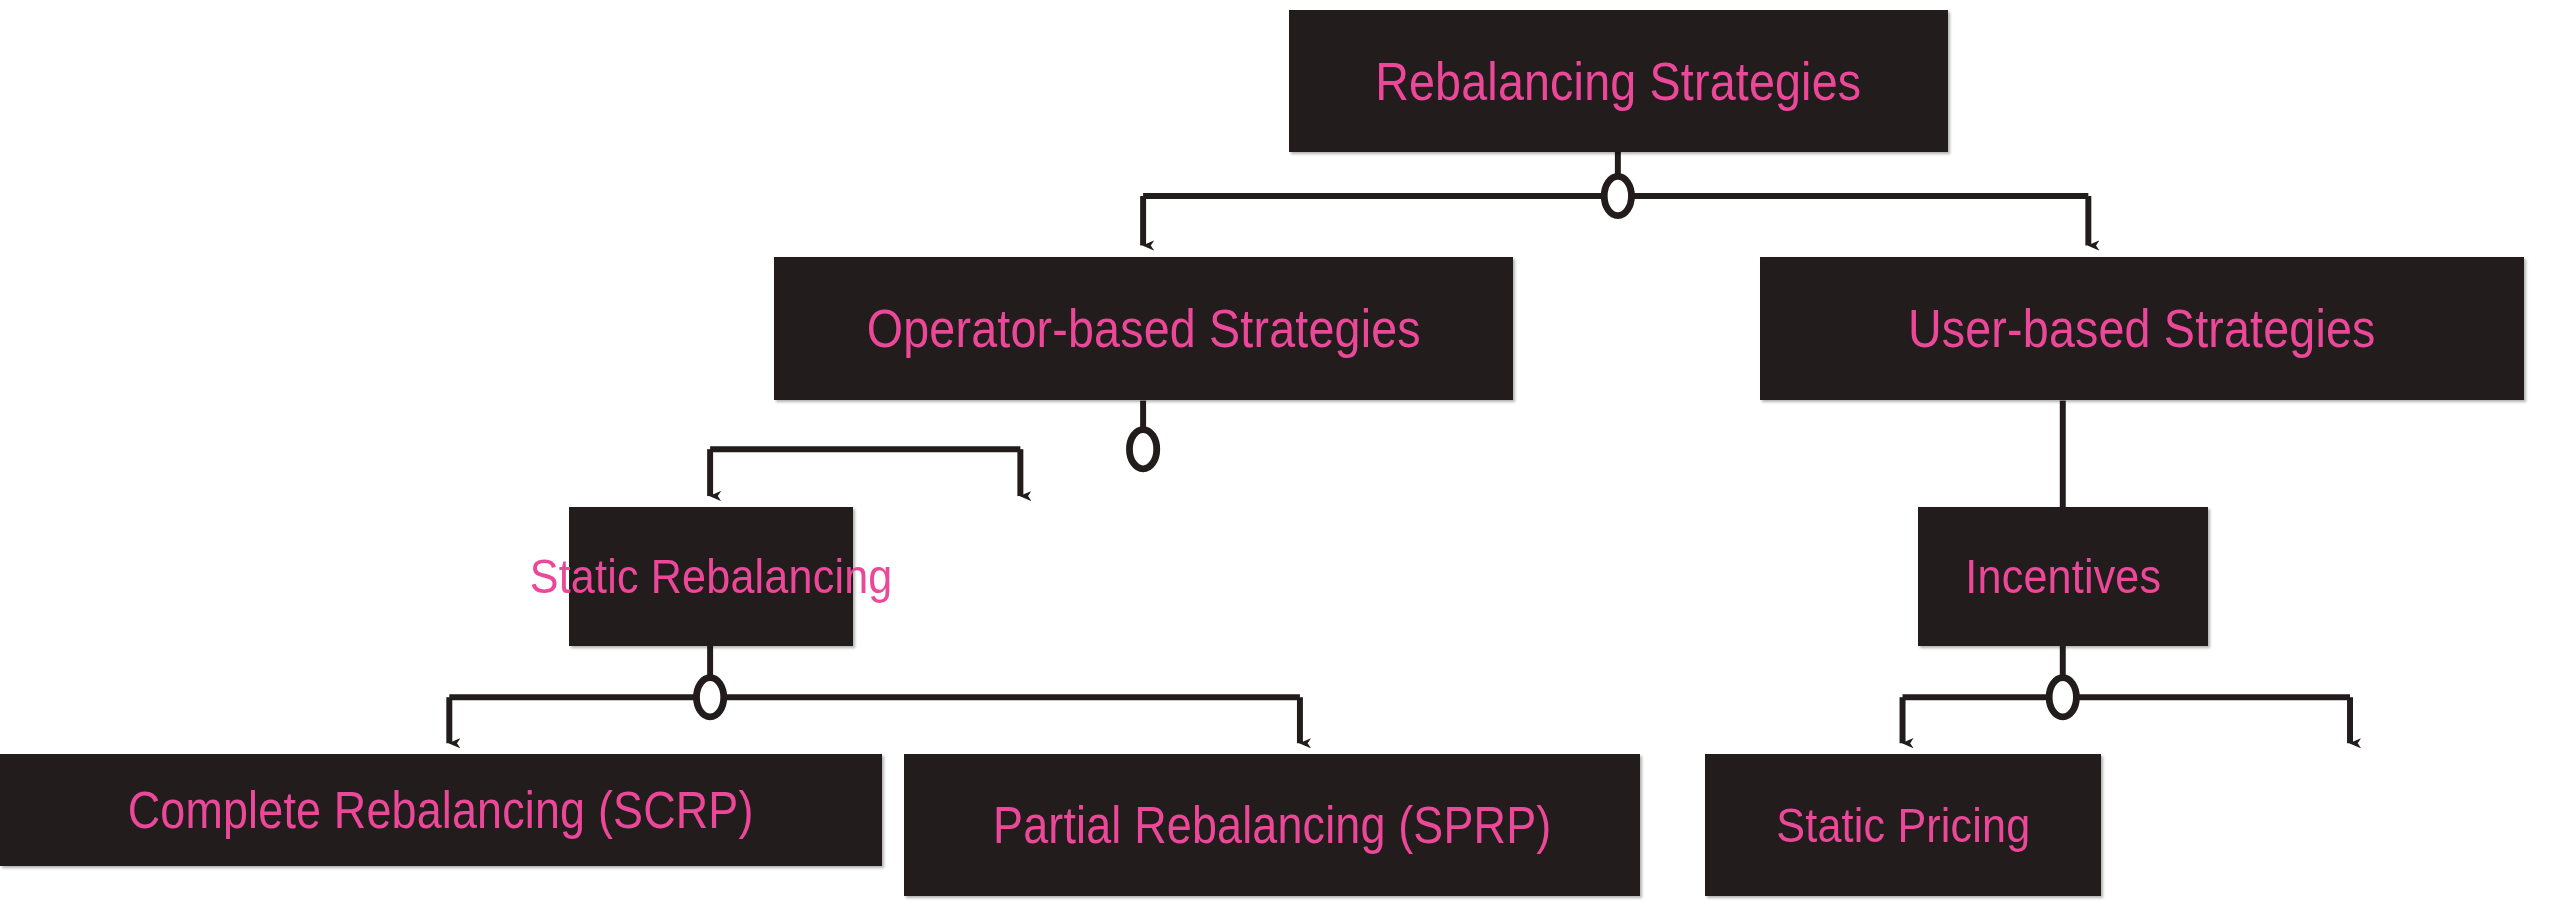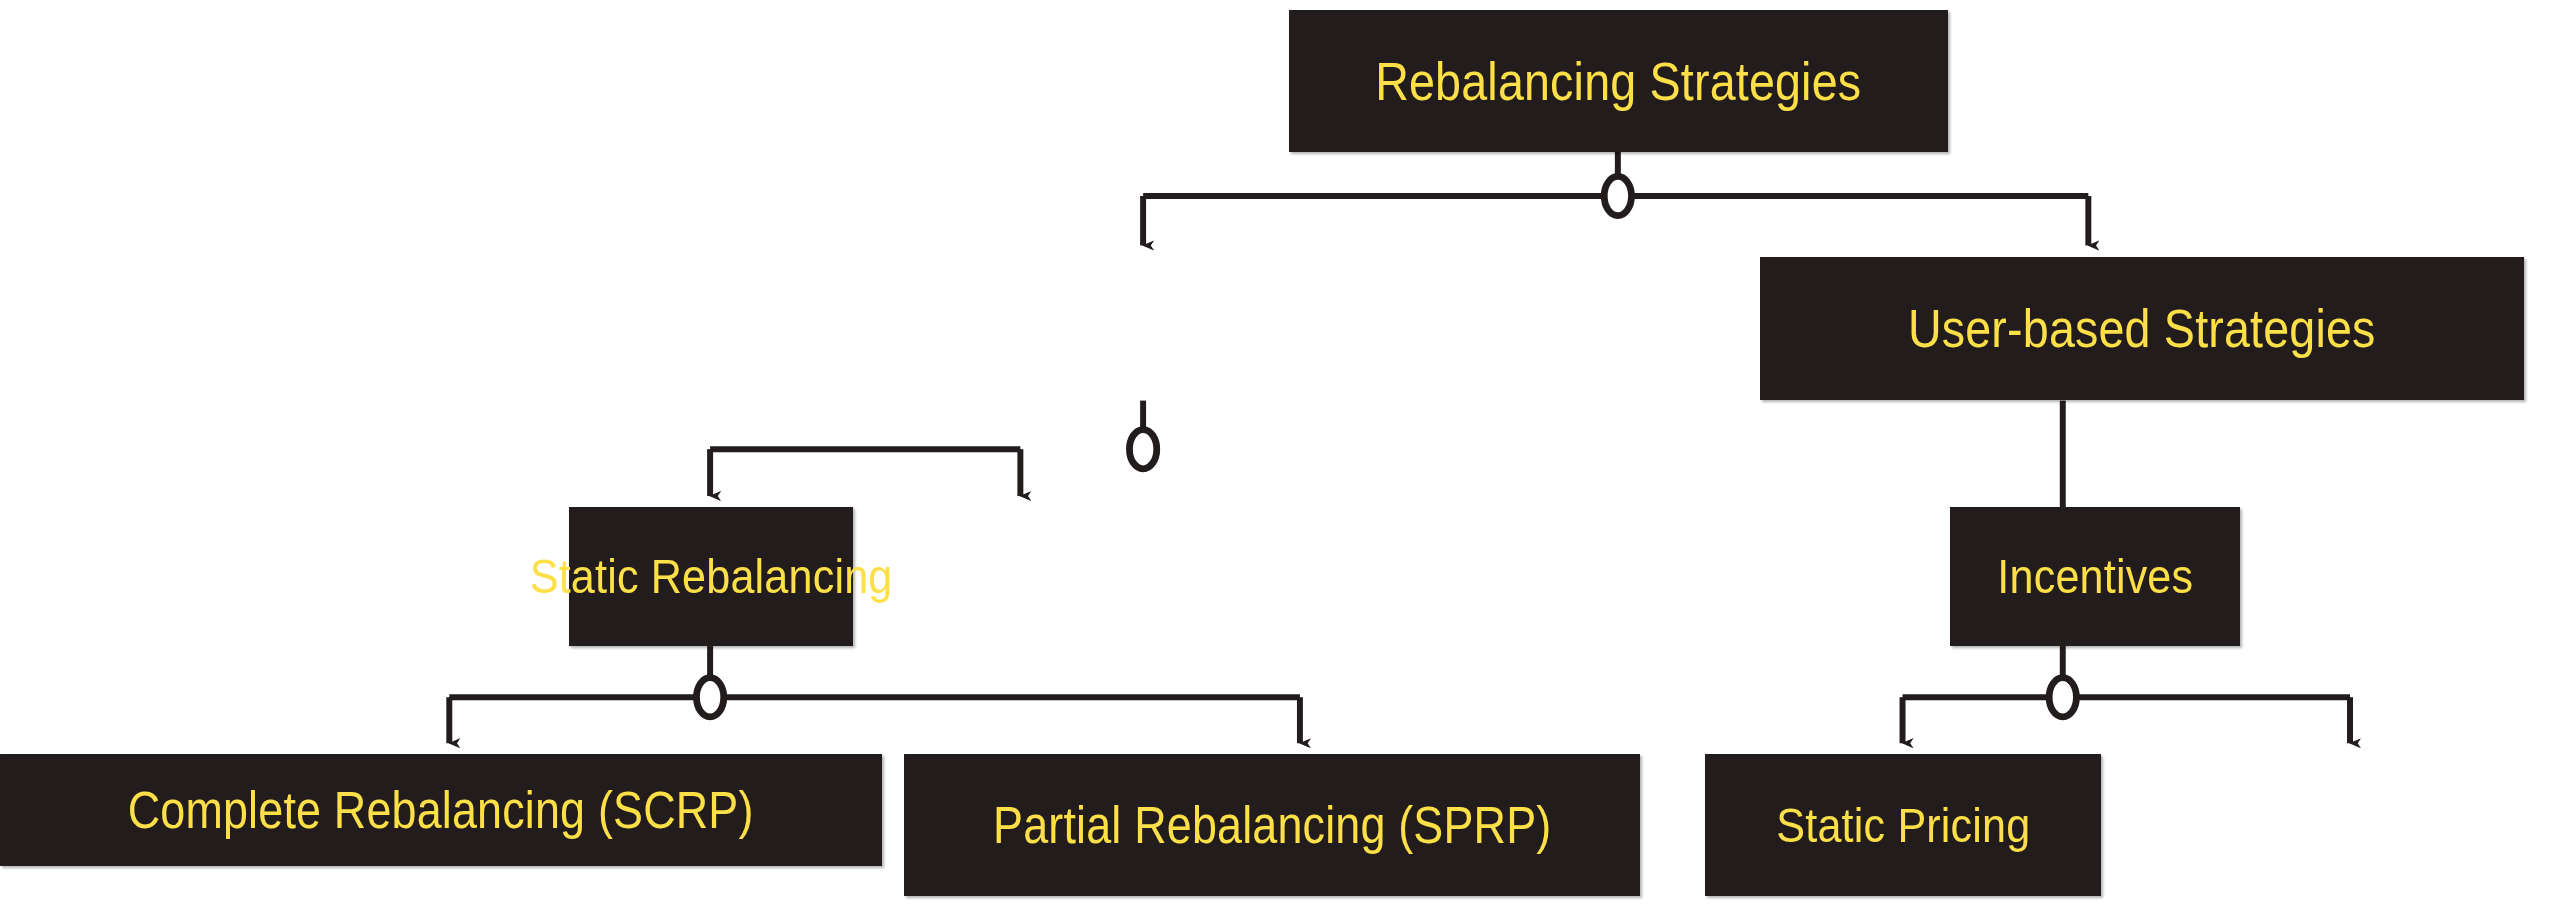--- a/index.html
+++ b/index.html
@@ -11,21 +11,21 @@
     position: relative;
     width: 2576px;
     height: 912px;
     background: #ffffff;
     font-family: "Liberation Sans", sans-serif;
     overflow: hidden;
   }
   .node {
     position: absolute;
     background: #231c1c;
-    color: #fde047;
+    color: #ec4899;
     display: flex;
     align-items: center;
     justify-content: center;
     box-sizing: border-box;
     box-shadow: 1.7px 1.7px 2.6px rgba(0,0,0,0.30);
     letter-spacing: 0.2px;
     white-space: nowrap;
     user-select: none;
   }
   .node .label {
@@ -38,21 +38,21 @@
   
   #n-root      { left: 1289px; top: 10.2px;  width: 659px; height: 142px; }
   #n-root .label      { font-size: 53px; }
   
   #n-operator  { left: 774px;  top: 257px; width: 739px; height: 143px; }
   #n-user      { left: 1760px; top: 257px; width: 764px; height: 143px; }
   #n-operator .label, #n-user .label { font-size: 53px; }
   
   #n-static-reb  { left: 569px;  top: 507px; width: 284px; height: 139px; }
   #n-dynamic-reb { left: 857px; top: 507px; width: 328px; height: 139px; }
-  #n-incentives  { left: 1918px; top: 507px; width: 290px; height: 139px; margin-left: 32px; }
+  #n-incentives  { left: 1918px; top: 507px; width: 290px; height: 139px; }
   #n-static-reb .label, #n-dynamic-reb .label, #n-incentives .label { font-size: 49px; }
   
   #n-scrp    { left: 0;   top: 754px; width: 882px; height: 112px; }
   #n-sprp    { left: 904px; top: 754px; width: 736px;  height: 142px; }
   #n-spricing{ left: 1705px; top: 754px; width: 396px;  height: 142px; }
   #n-dpricing{ left: 2131px; top: 754px; width: 439px;  height: 142px; }
   #n-scrp .label, #n-sprp .label { font-size: 51px; }
   #n-spricing .label, #n-dpricing .label { font-size: 49px; }
 
   
@@ -106,20 +106,23 @@
       <ellipse cx="1341" cy="527" rx="16" ry="23"></ellipse>
       <ellipse cx="833" cy="818" rx="16" ry="23"></ellipse>
       <ellipse cx="2420" cy="818" rx="16" ry="23"></ellipse>
     </g>
   </svg>
 
   <div class="node" id="n-root">
     <span class="label">Rebalancing Strategies</span>
   </div>
 
+  <div class="node" id="n-operator">
+    <span class="label">Operator-based Strategies</span>
+  </div>
 
   <div class="node" id="n-user">
     <span class="label">User-based Strategies</span>
   </div>
 
   <div class="node" id="n-static-reb">
     <span class="label">Static Rebalancing</span>
   </div>
 
 

